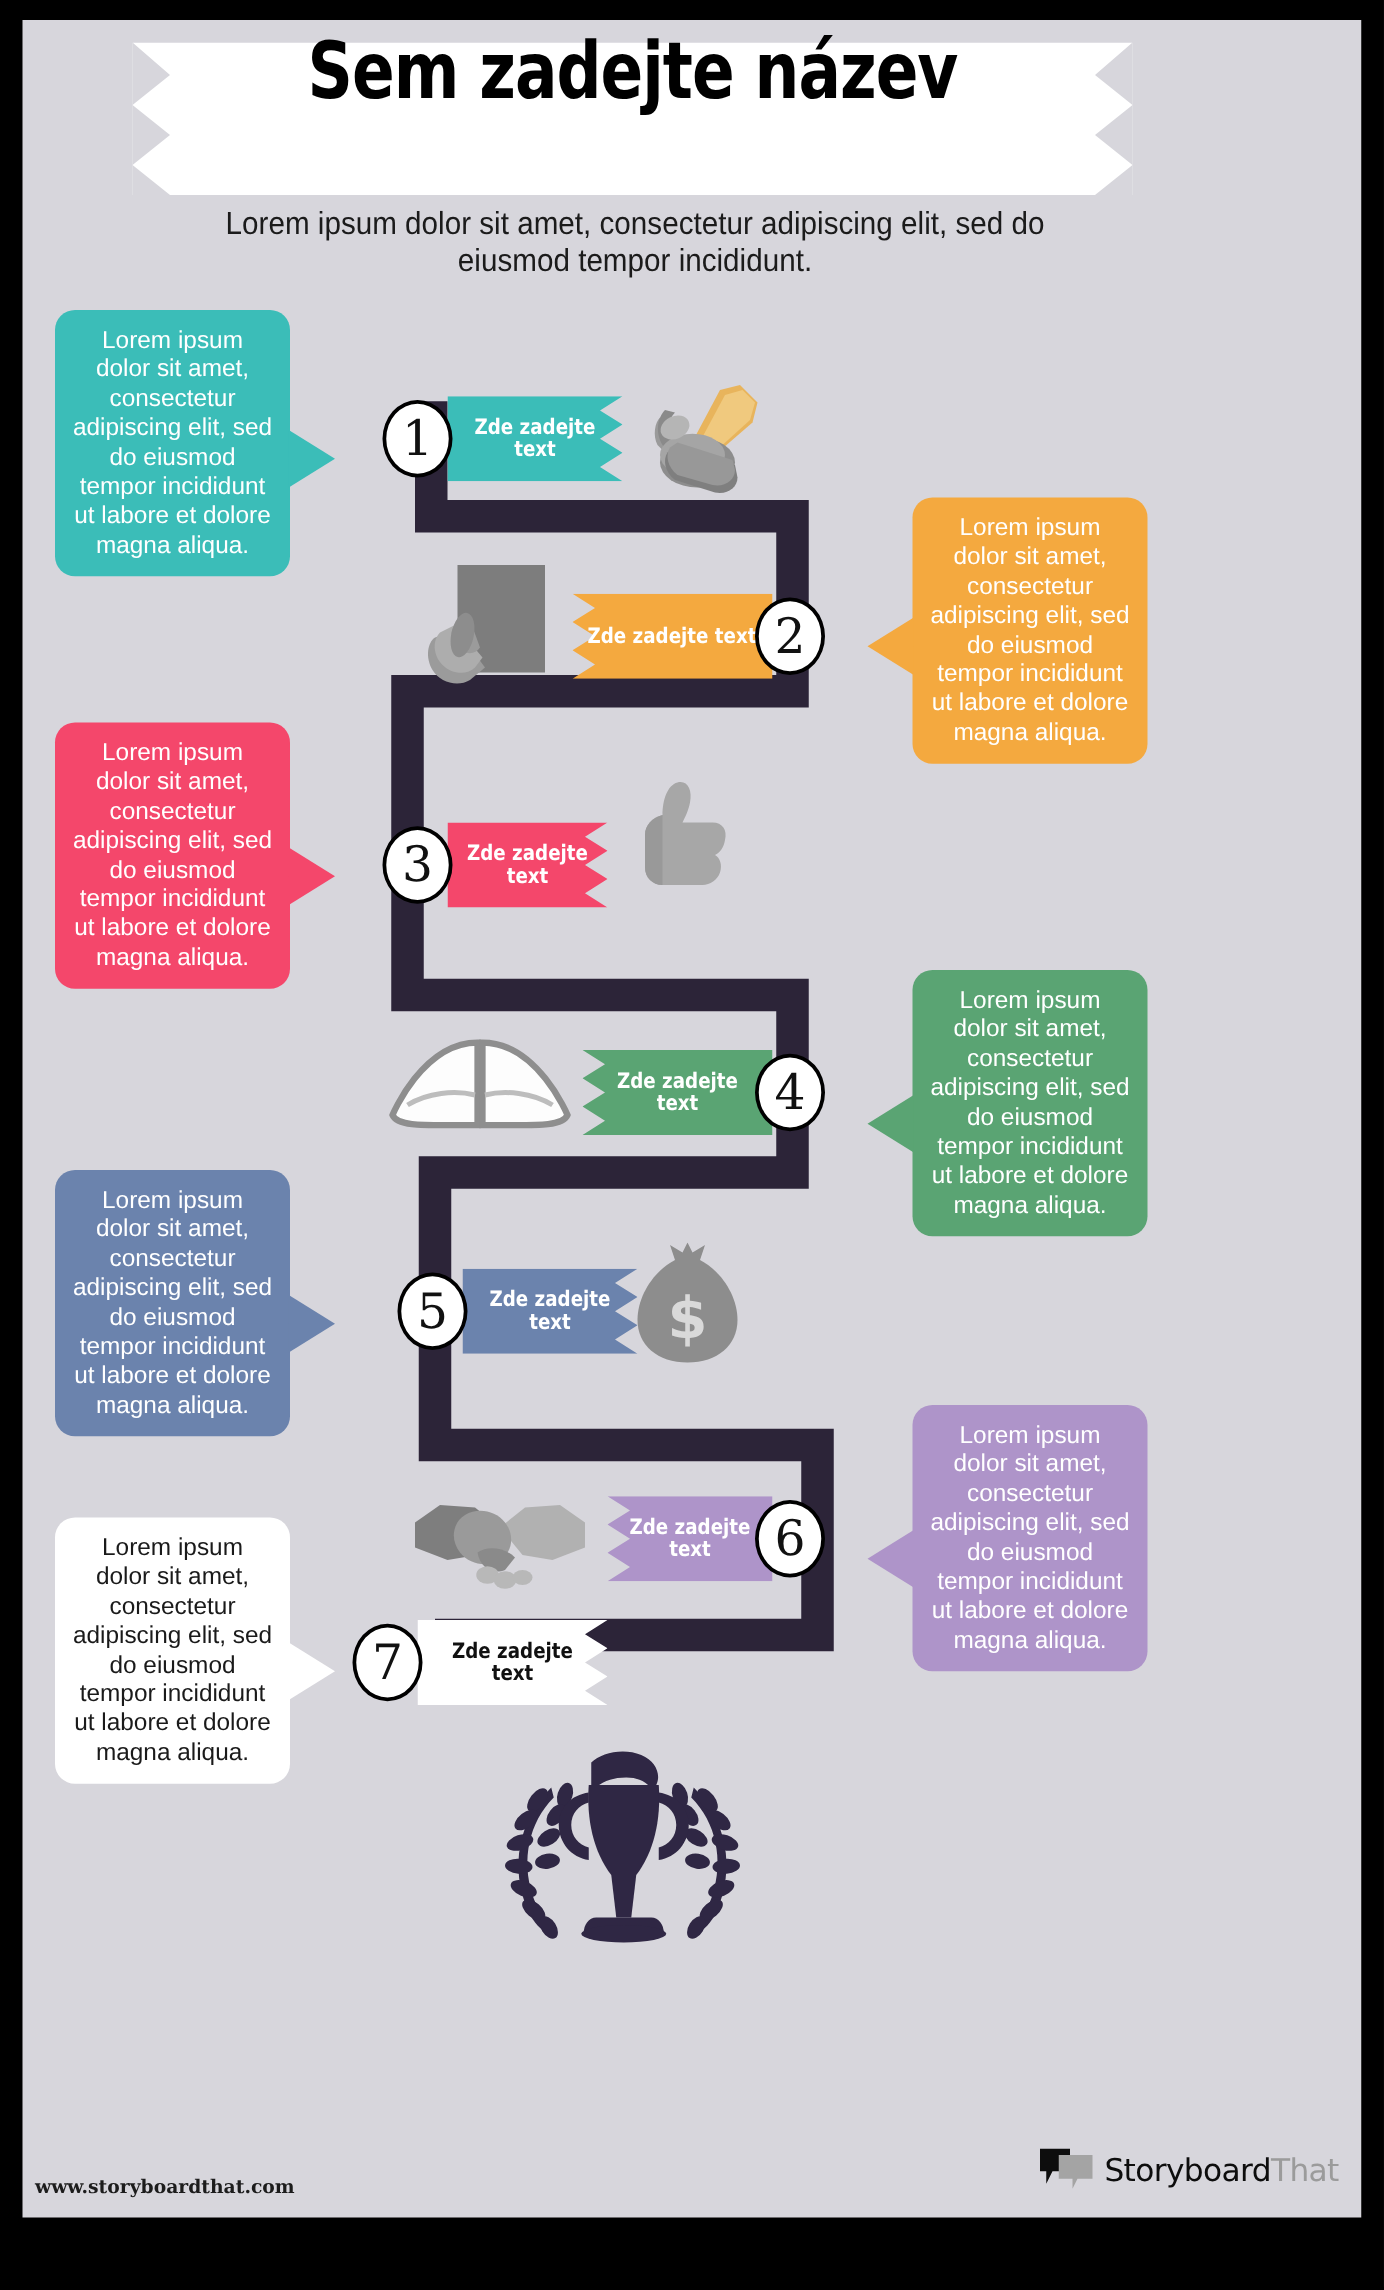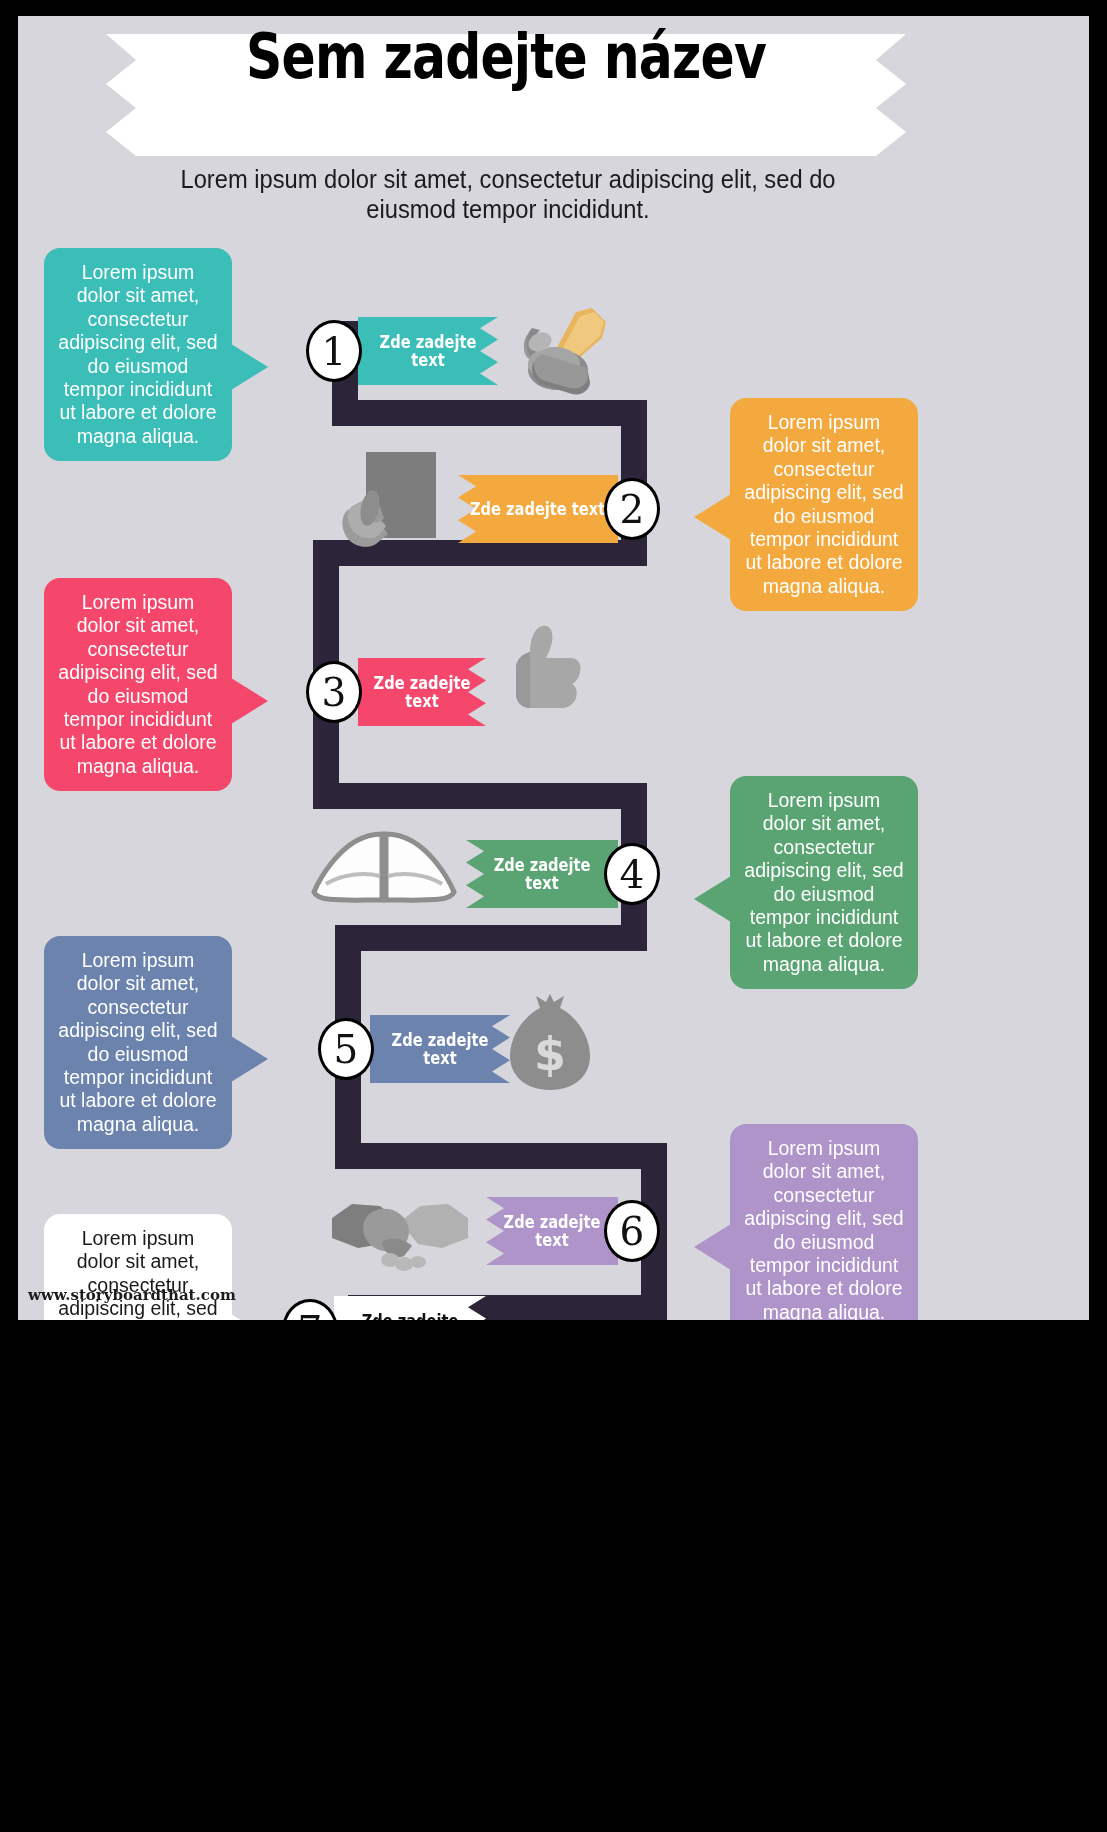--- a/index.html
+++ b/index.html
@@ -16,21 +16,21 @@
     background: #000000;
     overflow: hidden;
   }
 
   
   #canvas {
     position: absolute;
     left: 18px;
     top: 16px;
     width: 1071px;
-    height: 1304px;
+    height: 1758px;
     background: #d7d6dc;
     overflow: hidden;
   }
 
   
   #header-banner {
     position: absolute;
     left: 88px;
     top: 18px;
     width: 800px;
@@ -378,15 +378,26 @@
           <path d="M98,40 C84,42 74,52 74,66 C74,80 84,92 98,94 L98,84 C90,82 84,75 84,66 C84,57 90,50 98,48 Z"></path>
           <path d="M154,40 C168,42 178,52 178,66 C178,80 168,92 154,94 L154,84 C162,82 168,75 168,66 C168,57 162,50 154,48 Z"></path>
           <path d="M116,106 L136,106 L132,140 L120,140 Z"></path>
           <path d="M104,140 L148,140 C154,140 158,146 158,152 L94,152 C94,146 98,140 104,140 Z"></path>
           <ellipse cx="126" cy="153" rx="34" ry="7"></ellipse>
         </g>
       </svg>
     </div>
 
     <div id="footer-url">www.storyboardthat.com</div>
+    <div id="footer-logo">
+      <span>
+        <svg width="44" height="34" viewBox="0 0 44 34">
+          <path d="M0,2 L24,2 L24,20 L10,20 L5,30 L5,20 L0,20 Z" fill="#0d0d0d"></path>
+          <path d="M15,7 L42,7 L42,26 L30,26 L26,34 L26,26 L15,26 Z" fill="#a4a4a4"></path>
+        </svg>
+      </span>
+      <span class="logo-text">
+        <span class="dark">Storyboard</span><span class="grey">That</span>
+      </span>
+    </div>
 
   </div>
 </div>
 
 </body></html>

